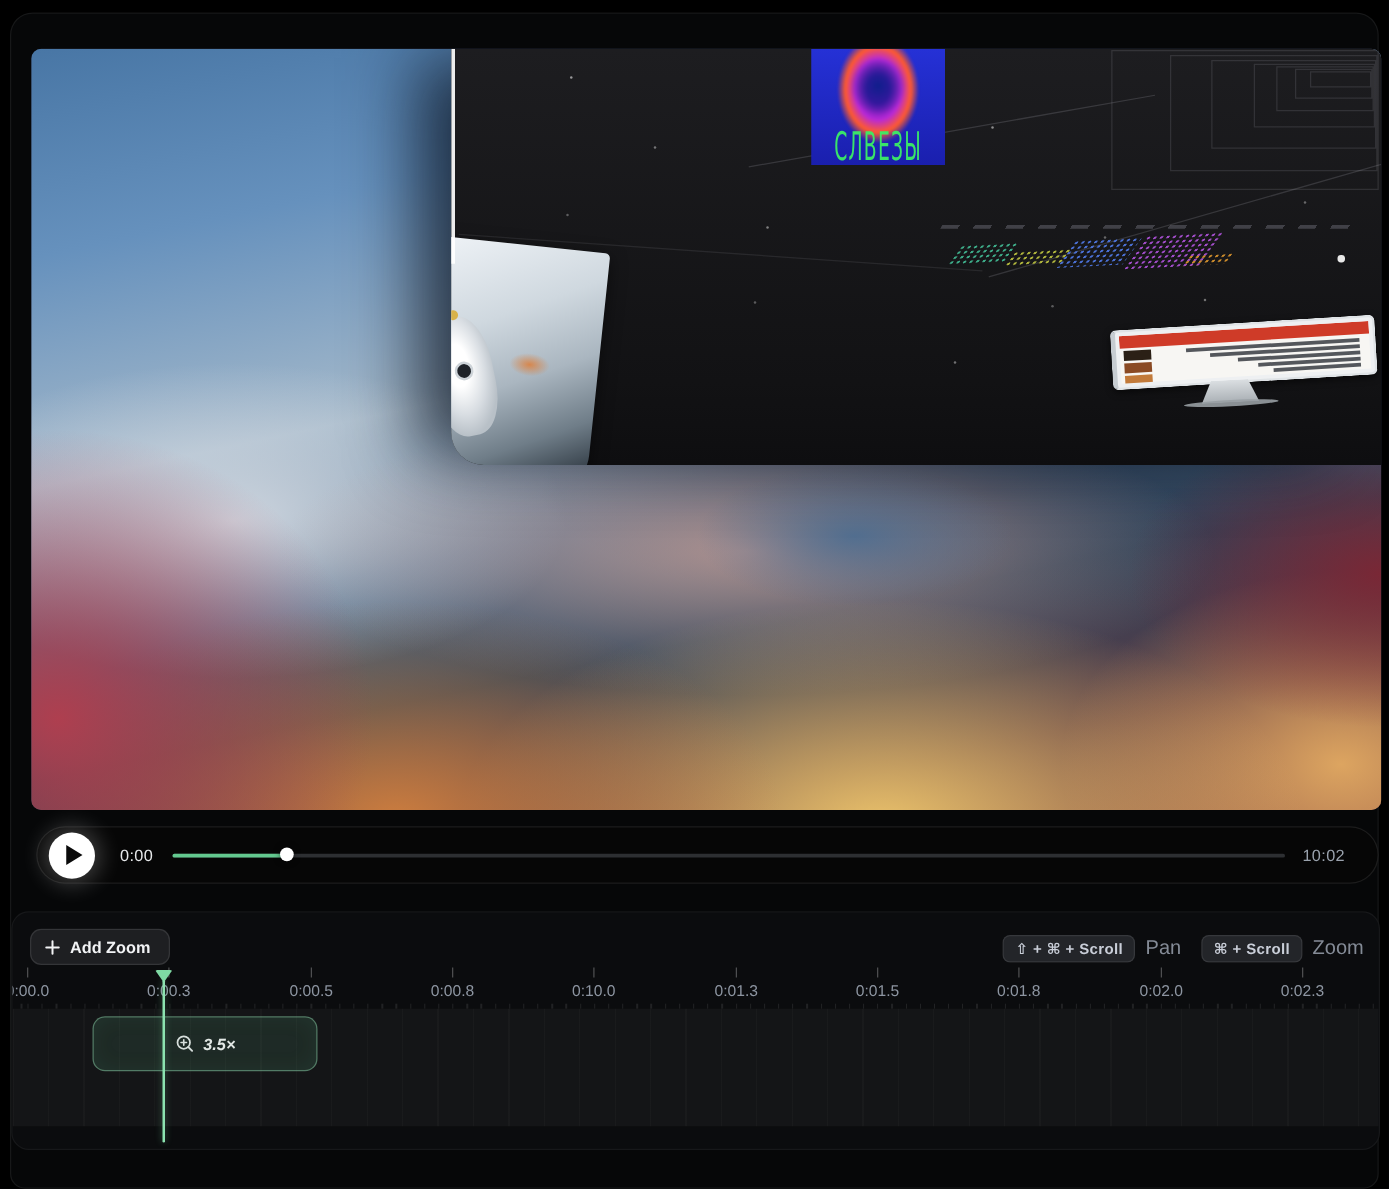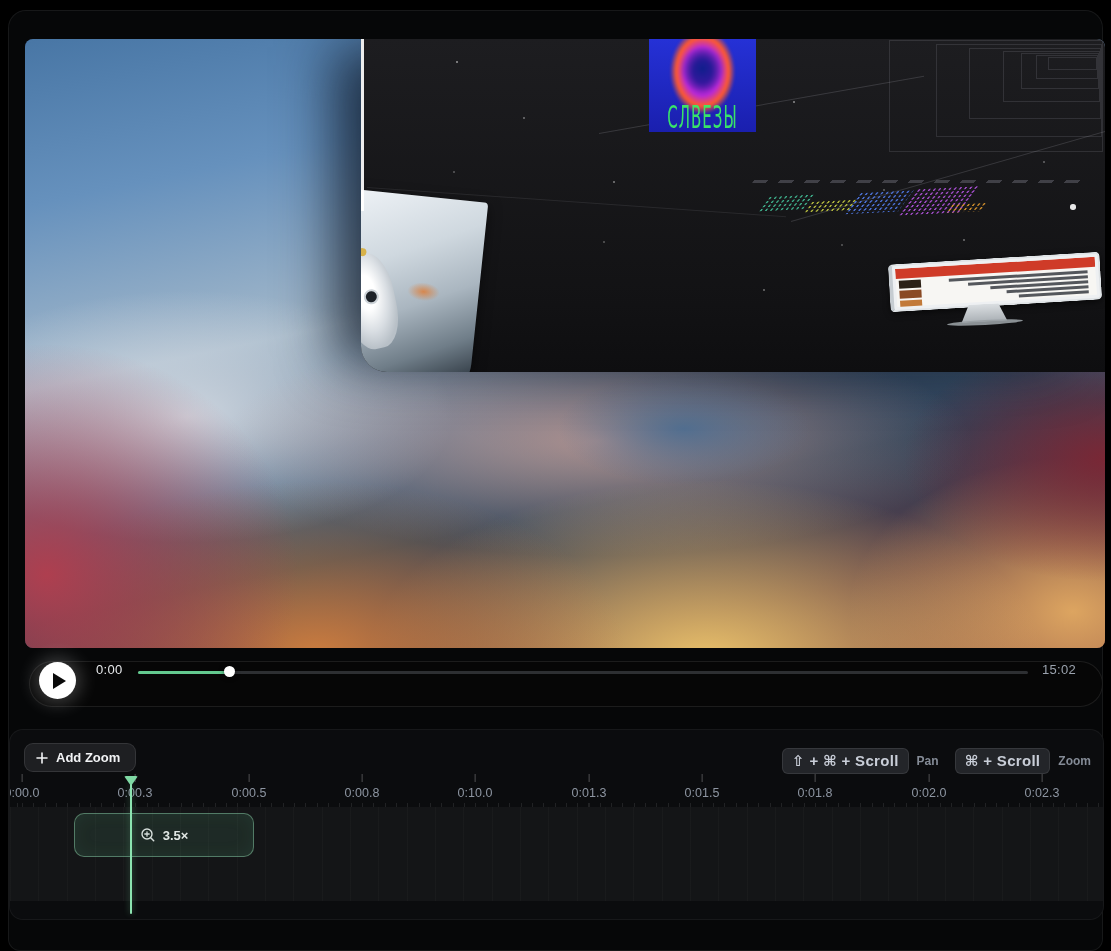--- a/index.html
+++ b/index.html
@@ -108,21 +108,21 @@
   .ml1{width:88%}.ml2{width:76%}.ml3{width:62%}.ml4{width:52%}.ml5{width:44%}
   .m-stand { position:absolute; left:600px; top:265px; width:46px; height:18px;
     background:linear-gradient(#dbdfe2,#a9afb4);
     clip-path:polygon(18% 0, 82% 0, 100% 100%, 0 100%); transform:rotate(-3deg); }
   .m-base { position:absolute; left:586px; top:281px; width:76px; height:5px;
     background:#989ea3; border-radius:50%; transform:rotate(-3deg); opacity:.9; }
 
   
   .playbar { position:absolute; left:20px; top:650px; width:1074px; height:46px;
     border:1px solid rgba(255,255,255,0.09); border-radius:23px;
-    background:rgba(6,6,7,0.92); display:flex; 
+    background:rgba(6,6,7,0.92); display:flex; align-items:center;
     padding:0 26px 0 9px; }
   .play-btn { width:37px; height:37px; border-radius:50%; background:#fff; border:none;
     display:flex; align-items:center; justify-content:center; cursor:pointer;
     box-shadow:0 0 18px 5px rgba(255,255,255,0.22); flex:0 0 auto; }
   .play-tri { width:0; height:0; border-left:13px solid #0a0a0a;
     border-top:8px solid transparent; border-bottom:8px solid transparent;
     margin-left:3px; }
   .time { font-size:13px; letter-spacing:.3px; }
   .time-cur { color:#e6e8ea; margin-left:20px; width:32px; }
   .time-tot { color:#9aa2ad; margin-left:14px; }
@@ -137,34 +137,34 @@
 
   
   .timeline { position:absolute; left:0px; top:718px; width:1095px; height:191px;
     background:#0b0c0e; border:1px solid rgba(255,255,255,0.05); border-radius:14px;
     overflow:hidden; }
   .add-zoom { position:absolute; left:14px; top:13px; display:flex; align-items:center; gap:8px;
     background:#1e1f22; border:1px solid rgba(255,255,255,0.1); border-radius:9px;
     padding:6px 15px 6px 11px; color:#f2f3f5; font-size:13px; font-weight:700; cursor:pointer; }
   .shortcuts { position:absolute; right:12px; top:18px; display:flex; align-items:center; }
   .kbd { background:#232529; border:1px solid rgba(255,255,255,0.09); border-radius:6px;
-    padding:3px 9px; color:#c9ced8; font-size:15px; font-weight:700; letter-spacing:.3px; }
-  .hint-label { color:#848b96; font-size:12px; font-weight:700; margin:0 16px 0 8px; }
+    padding:3px 9px; color:#c9ced8; font-size:12px; font-weight:700; letter-spacing:.3px; }
+  .hint-label { color:#848b96; font-size:16px; font-weight:400; margin:0 16px 0 8px; }
   .hint-label:last-child { margin-right:0; }
 
   .ruler { position:absolute; left:0; top:44px; width:100%; height:33px; }
   .tick { position:absolute; top:0; transform:translateX(-50%); text-align:center; }
   .tick-mark { width:1px; height:8px; background:rgba(255,255,255,0.28); margin:0 auto; }
   .tick-label { margin-top:4px; font-size:12.5px; color:#8d95a1; white-space:nowrap; }
   .minor-ticks { position:absolute; left:0; right:0; bottom:0; height:4px;
     background:repeating-linear-gradient(90deg, rgba(255,255,255,0.09) 0 1px, transparent 1px 11.33px);
     background-position-x:12px; }
 
   .track { position:absolute; left:0; top:77px; width:100%; height:94px; background:#141517;
-    background-image:repeating-linear-gradient(90deg, rgba(255,255,255,0.025) 0 1px, transparent 1px 28.33px); }
+    background-image:repeating-linear-gradient(90deg, rgba(255,255,255,0.025) 0 1px, transparent 1px 28.33px);font-style:italic; }
   .segment { position:absolute; left:64px; top:6px; width:180px; height:44px;
     background:rgba(104,188,140,0.13); border:1.5px solid rgba(127,191,154,0.55);
     border-radius:10px; display:flex; align-items:center; justify-content:center; gap:7px;
     color:#e2e8e5; font-size:13px; font-weight:700; cursor:grab;
     box-shadow:inset 0 0 18px rgba(104,188,140,0.08); }
 
   .playhead { position:absolute; left:112px; top:46px; width:18px; height:142px; cursor:ew-resize; }
   .ph-tri { width:0; height:0; margin:0 auto;
     border-left:7px solid transparent; border-right:7px solid transparent;
     border-top:10px solid #7fd9a4; border-radius:2px; }
@@ -240,21 +240,21 @@
   <div class="playbar">
     <button class="play-btn">
       <span class="play-tri"></span>
     </button>
     <span class="time time-cur">0:00</span>
     <div class="slider">
       <div class="slider-track"></div>
       <div class="slider-fill"></div>
       <div class="slider-knob"></div>
     </div>
-    <span class="time time-tot">15:02</span>
+    <span class="time time-tot">10:02</span>
   </div>
 
   <div class="timeline">
 
     <button class="add-zoom">
       <svg width="12" height="12" viewBox="0 0 12 12">
         <path d="M6 1v10M1 6h10" stroke="#f2f3f5" stroke-width="1.6" stroke-linecap="round"></path>
       </svg>
       <span>Add Zoom</span>
     </button>

